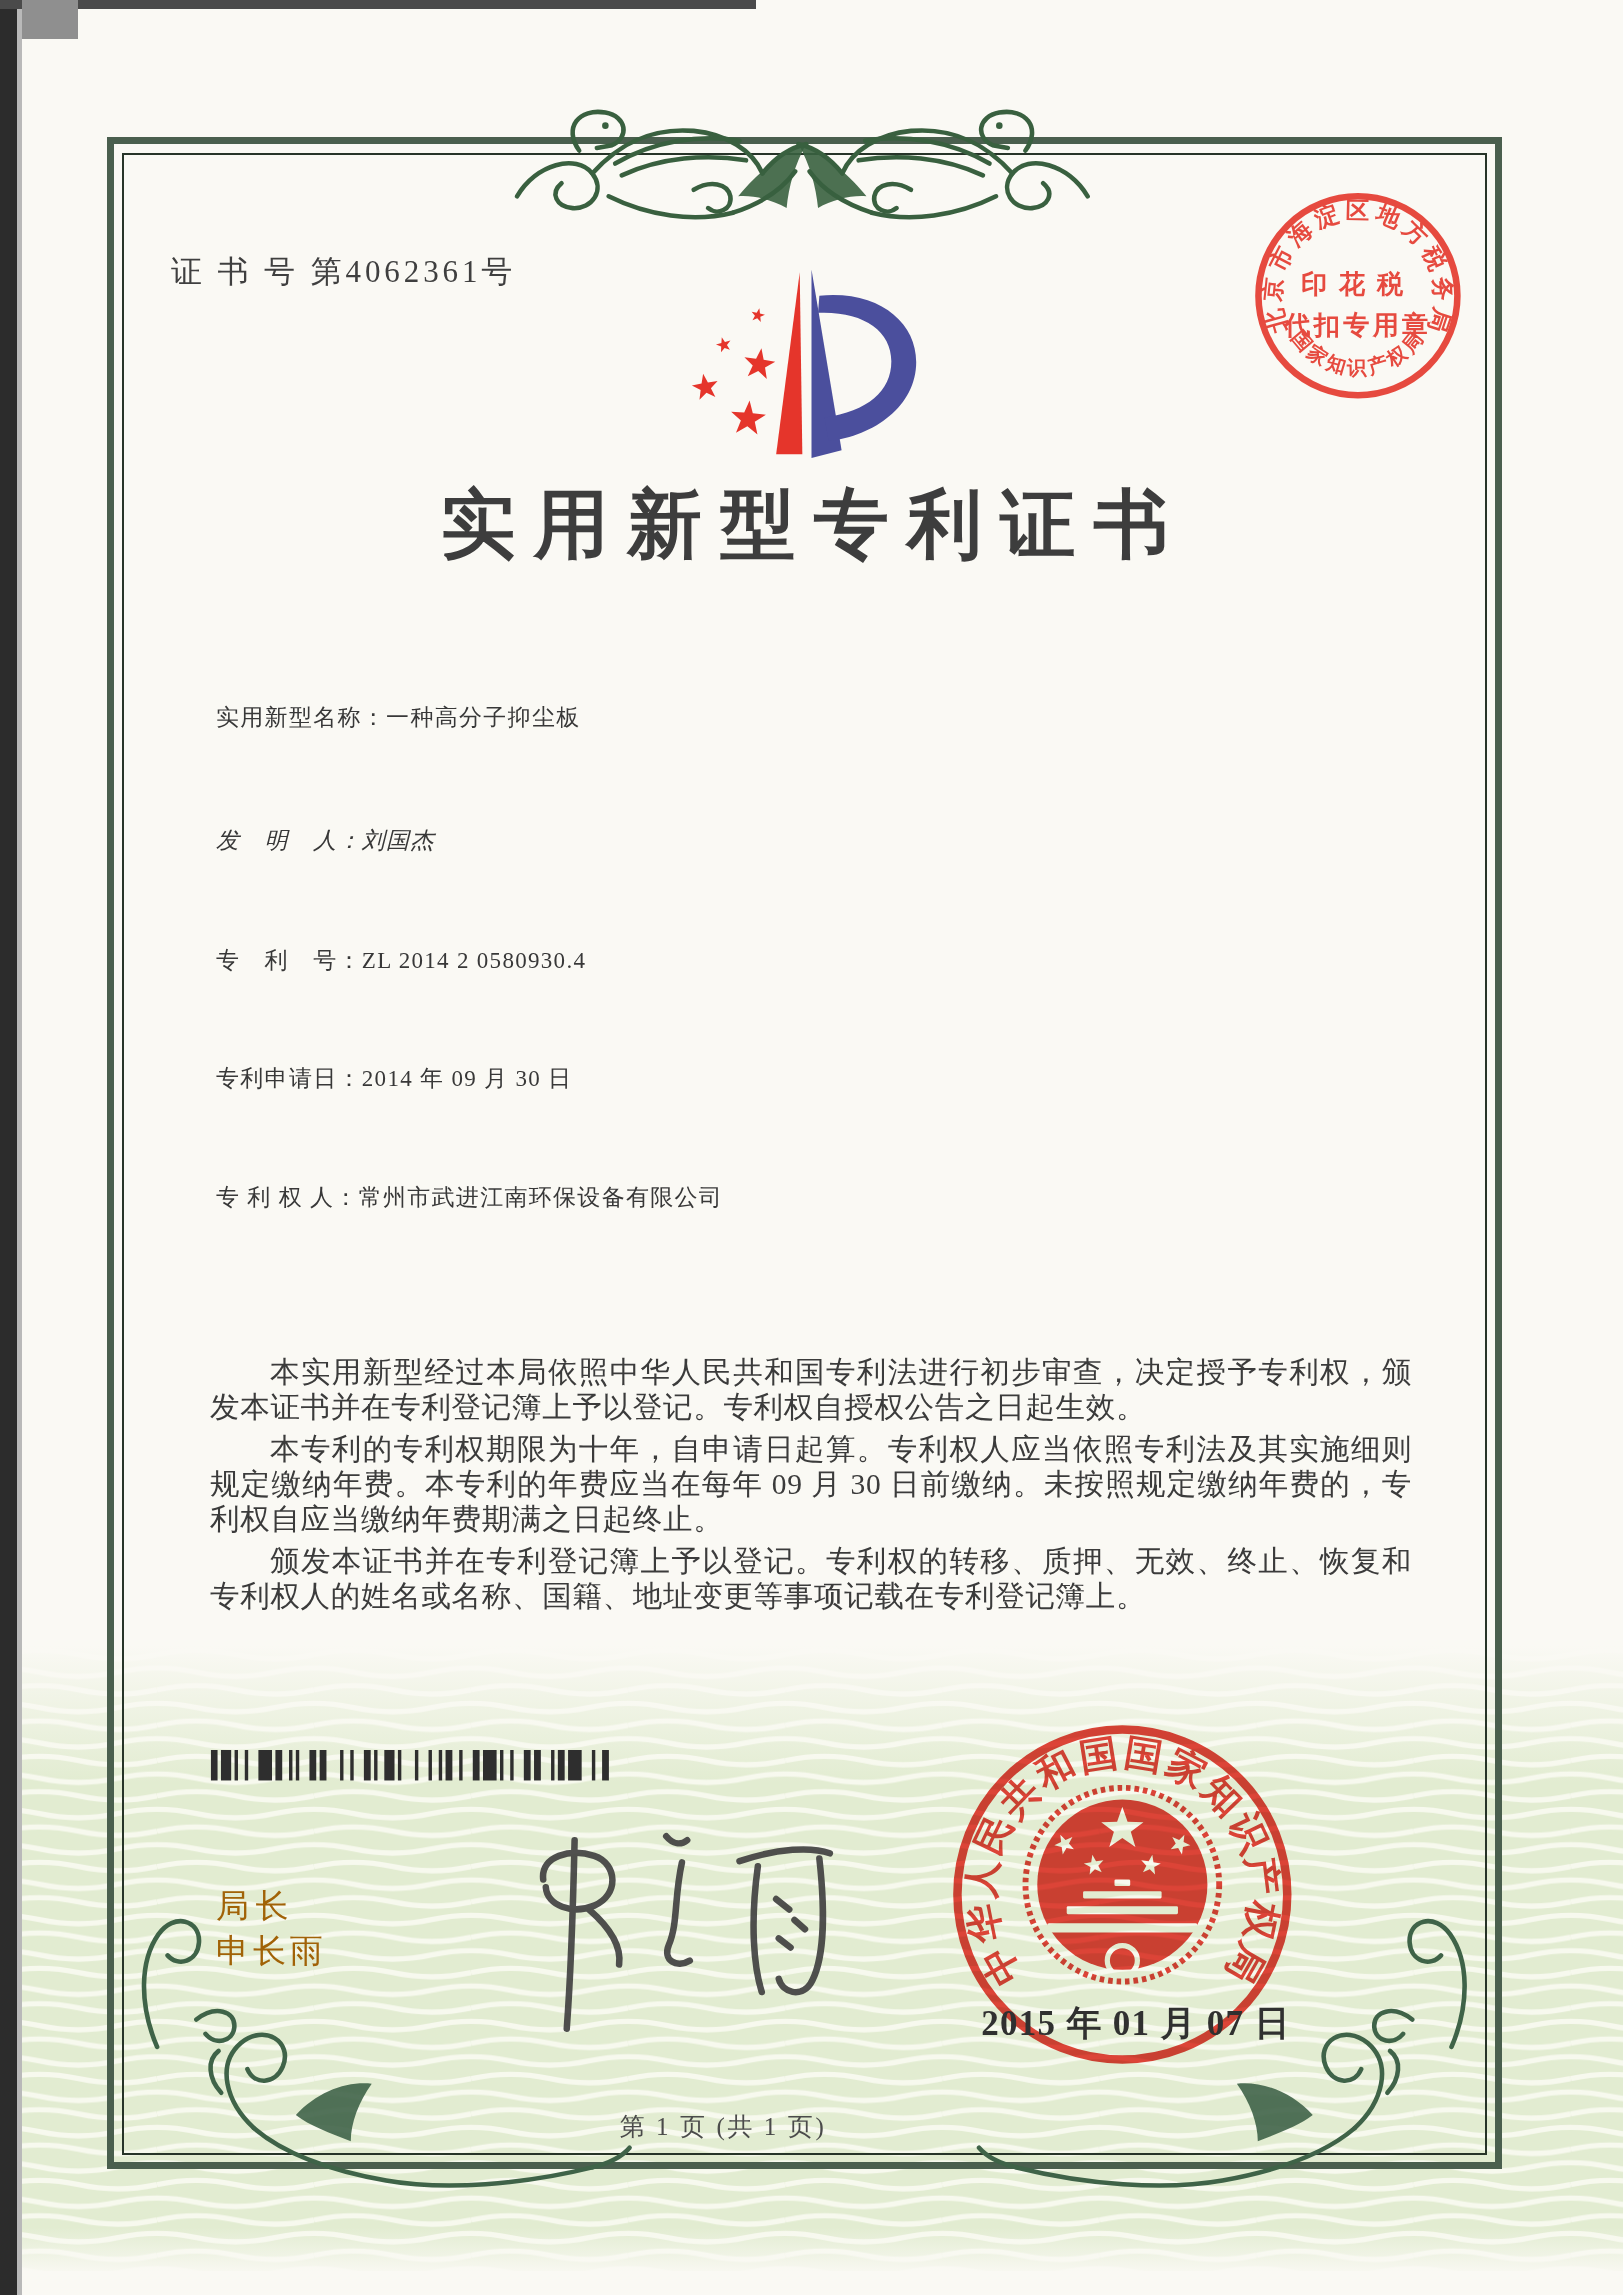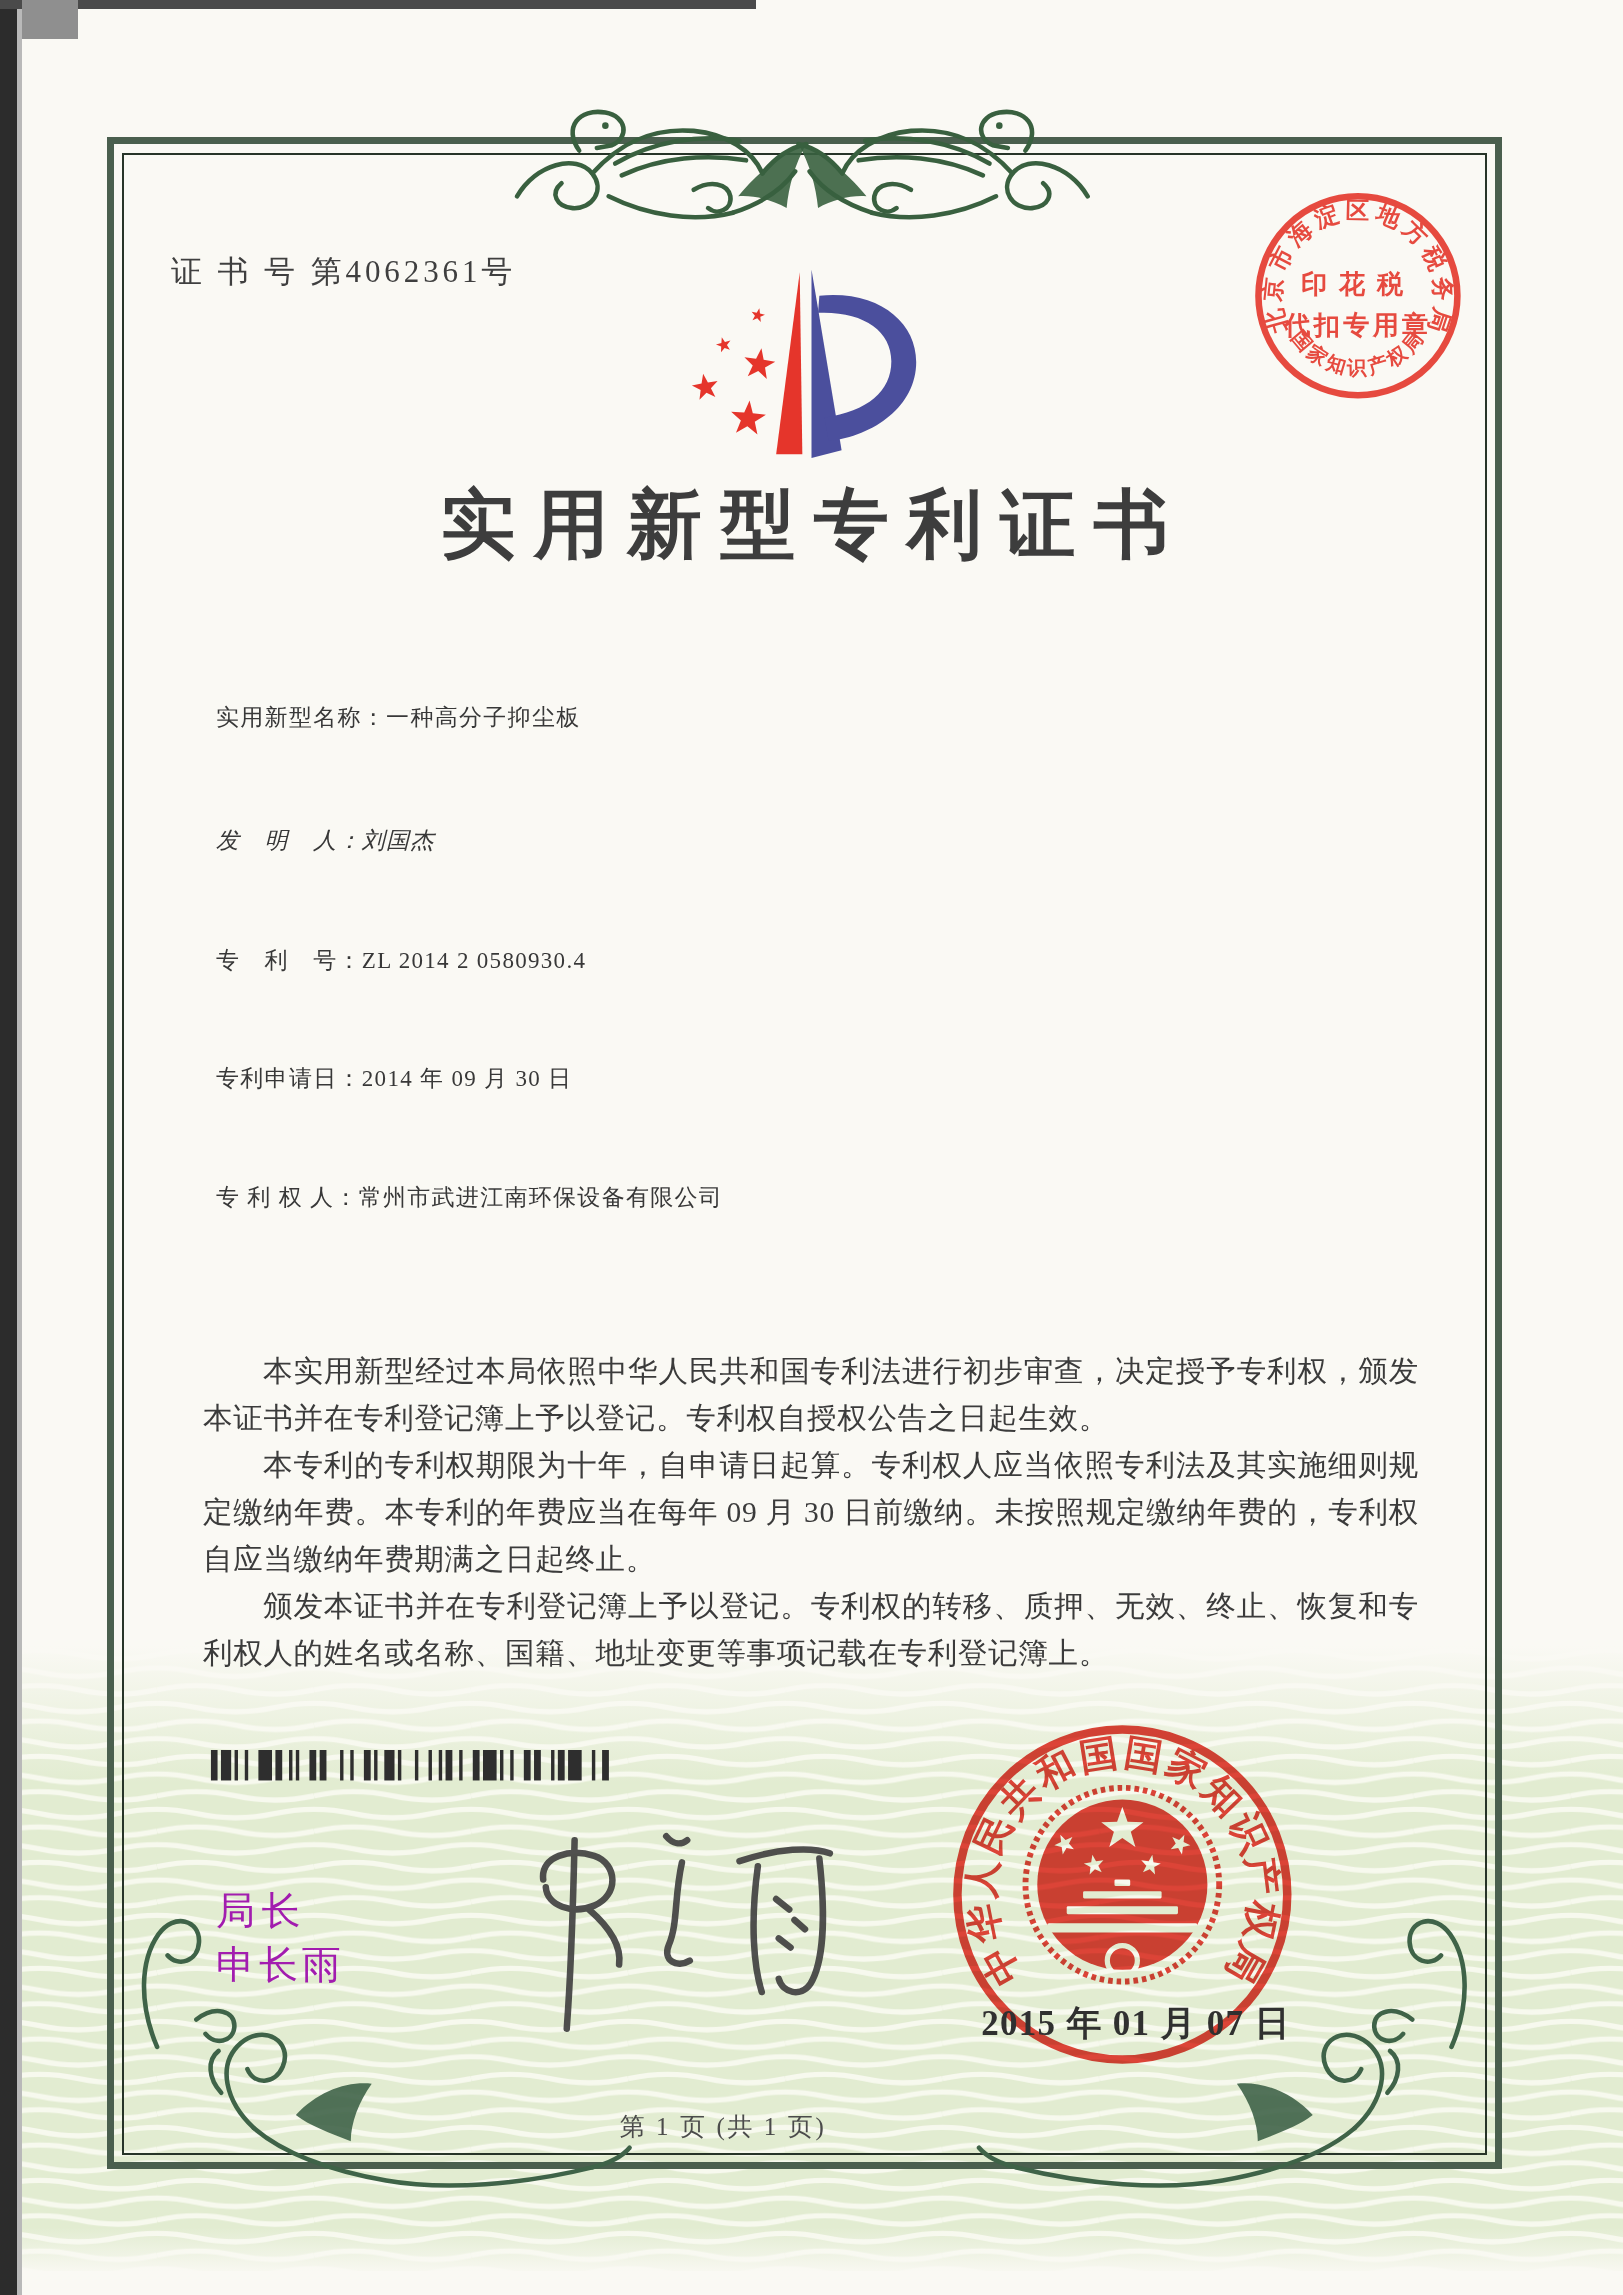--- a/index.html
+++ b/index.html
@@ -23,23 +23,23 @@
   
   .deco{left:0;top:0;z-index:3;pointer-events:none;}
   .stamps{left:0;top:0;z-index:5;pointer-events:none;mix-blend-mode:multiply;opacity:.94;}
   
   .cert-no{left:171px;top:251px;font-size:31px;letter-spacing:3.9px;color:#3f3f3f;z-index:4;}
   .title{left:107px;top:475px;width:1395px;text-align:center;font-size:75px;font-weight:700;
          letter-spacing:18.3px;text-indent:18.3px;color:#3d3d3d;z-index:4;}
   .field{left:216px;font-size:23px;letter-spacing:1.3px;color:#383838;z-index:4;white-space:nowrap;}
   .f0{top:702px;} .f1{top:825px;font-style:italic;} .f2{top:945px;} .f3{top:1063px;} .f4{top:1182px;} .f5{top:1297px;}
   .paras{left:203px;top:1348px;width:1216px;z-index:4;}
-  .paras p{margin:0;font-size:29.5px;line-height:47px;text-align:justify;text-indent:60px;
+  .paras p{margin:7px;font-size:29.5px;line-height:35px;text-align:justify;text-indent:60px;
            color:#3b3b3b;letter-spacing:0.7px;}
-  .sig-labels{left:216px;top:1884px;z-index:4;font-size:39px;letter-spacing:6.5px;color:#a21caf;}
+  .sig-labels{left:216px;top:1884px;z-index:4;font-size:33px;letter-spacing:6.5px;color:#a16207;}
   .sig-labels .name{letter-spacing:3.9px;}
   .seal-date{left:979px;top:2000px;width:314px;text-align:center;font-size:35px;letter-spacing:1.3px;
              color:#303030;z-index:6;font-weight:600;}
   .footer{left:592px;top:2110px;width:262px;text-align:center;font-size:25px;letter-spacing:2.6px;
           color:#4b4b4b;z-index:4;}
 </style>
 </head>
 <body>
 
 <div class="page">

